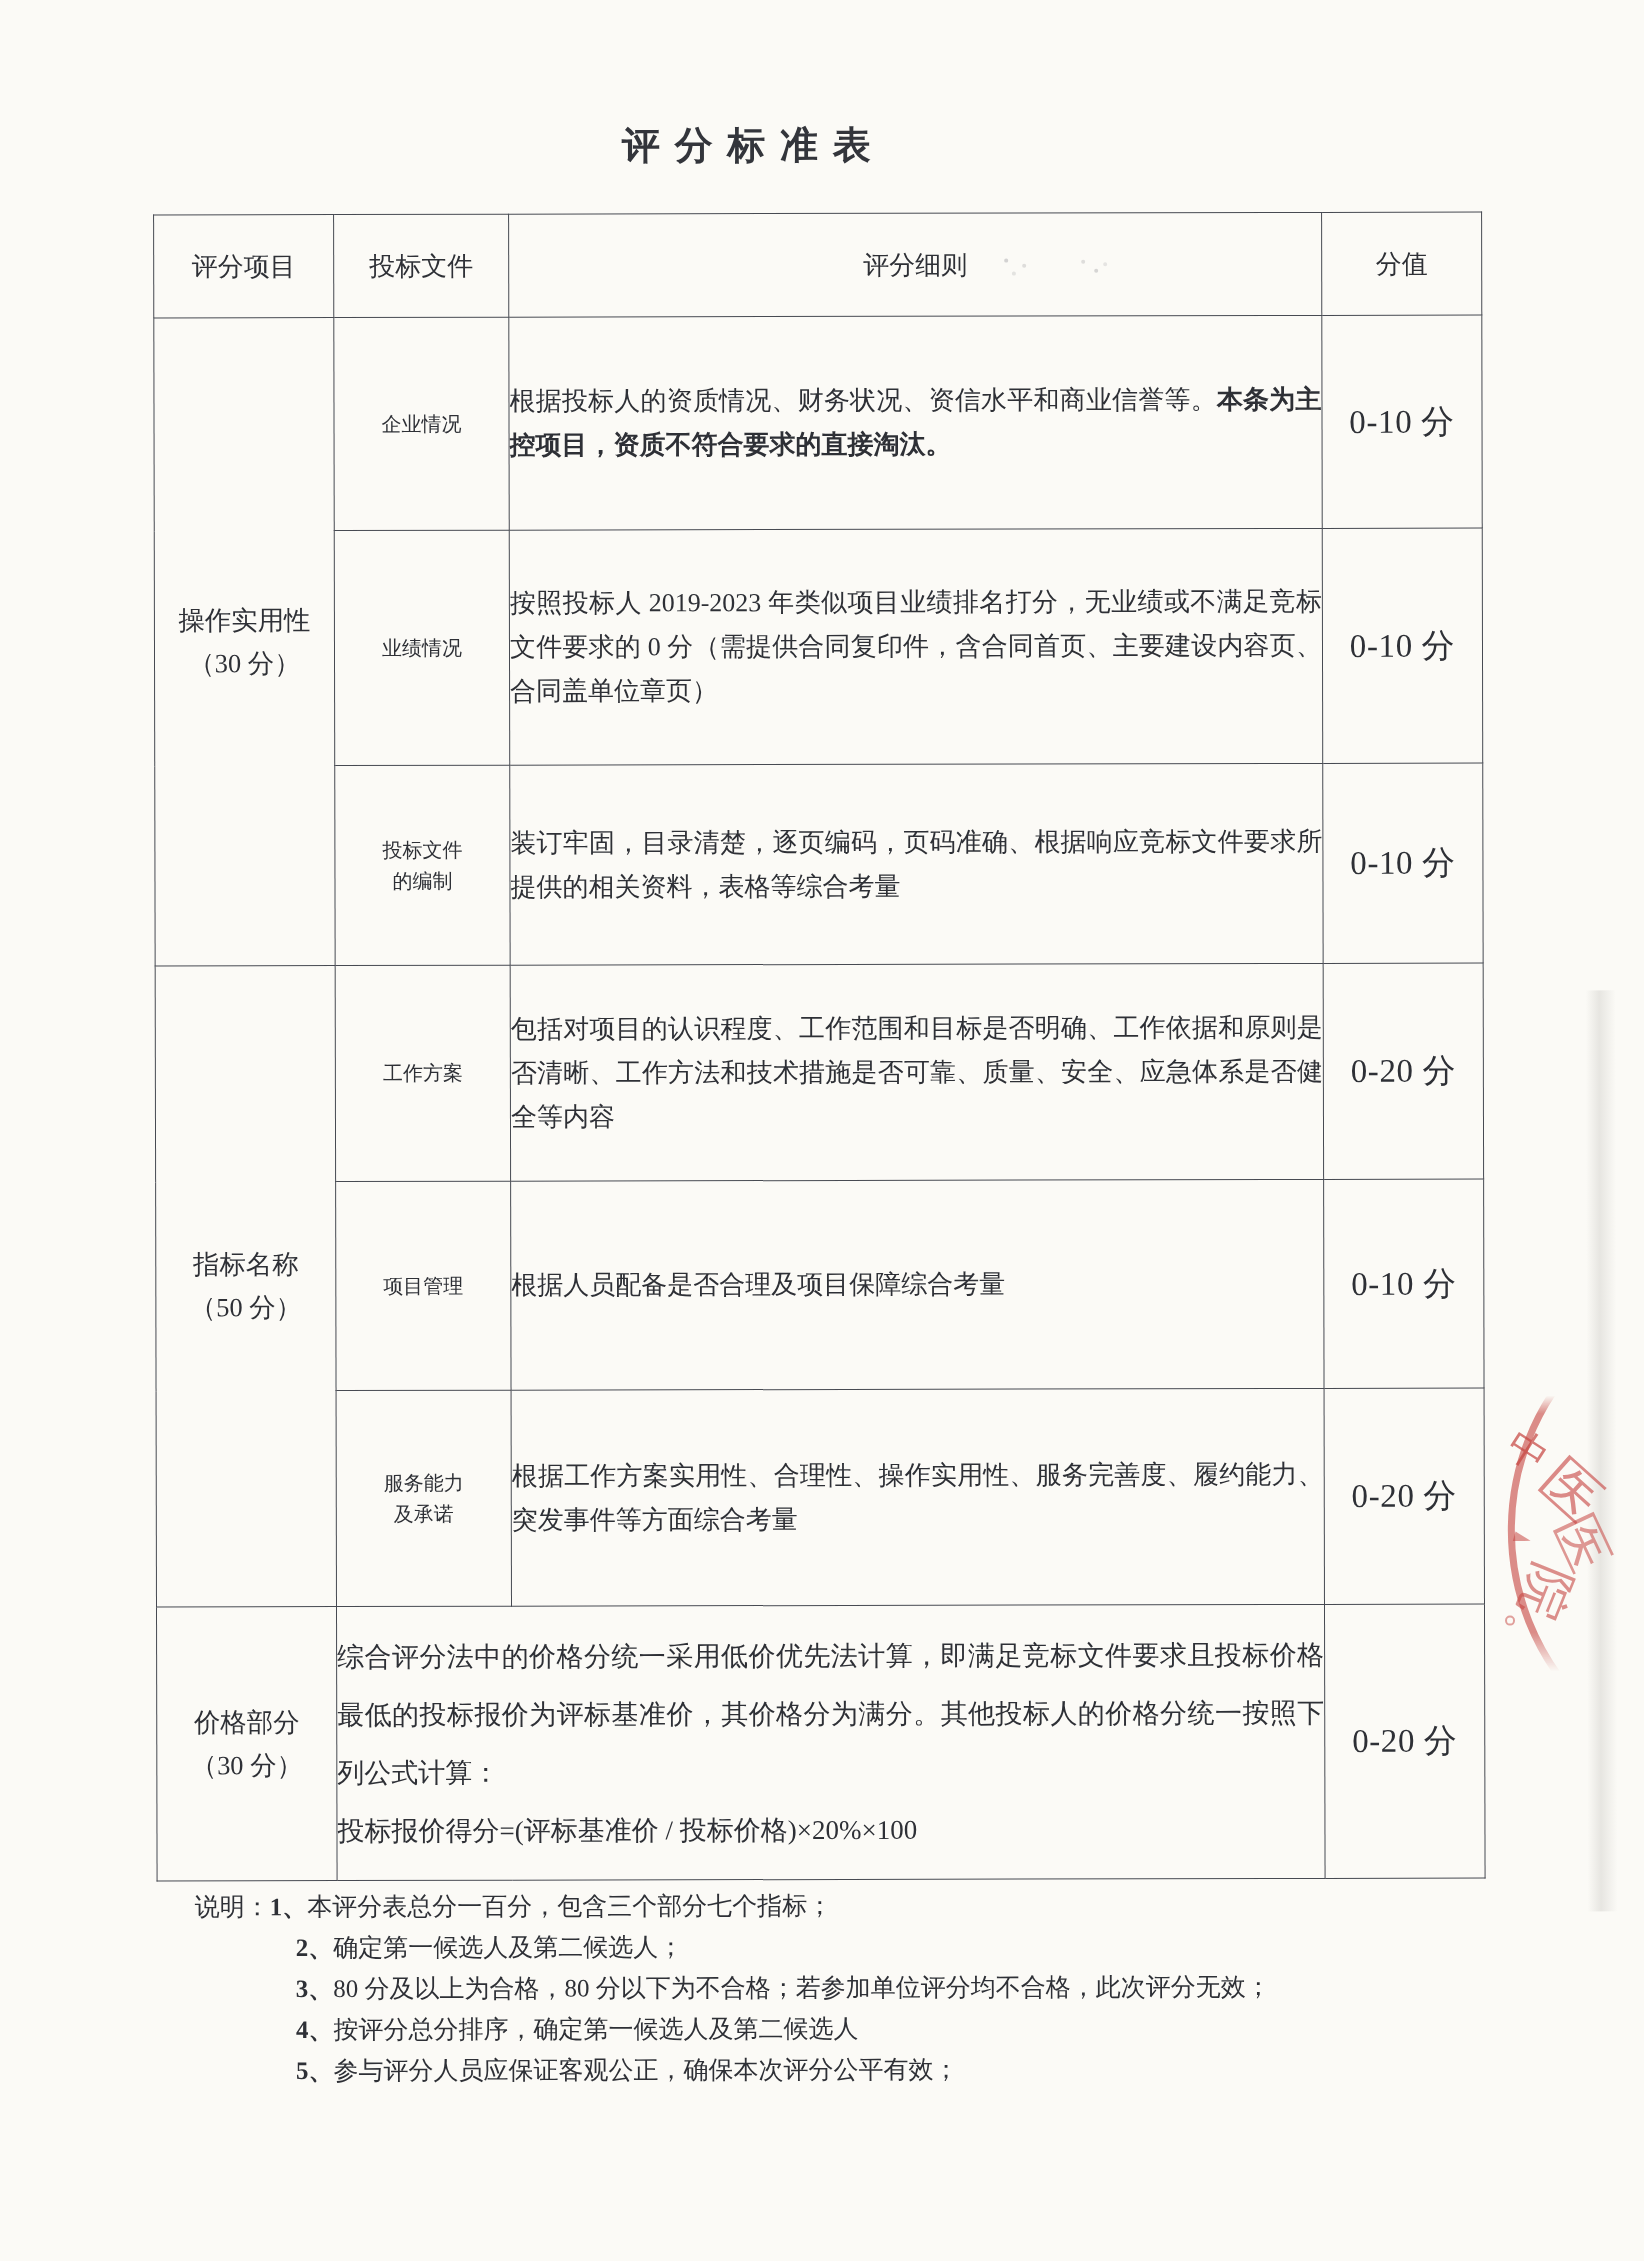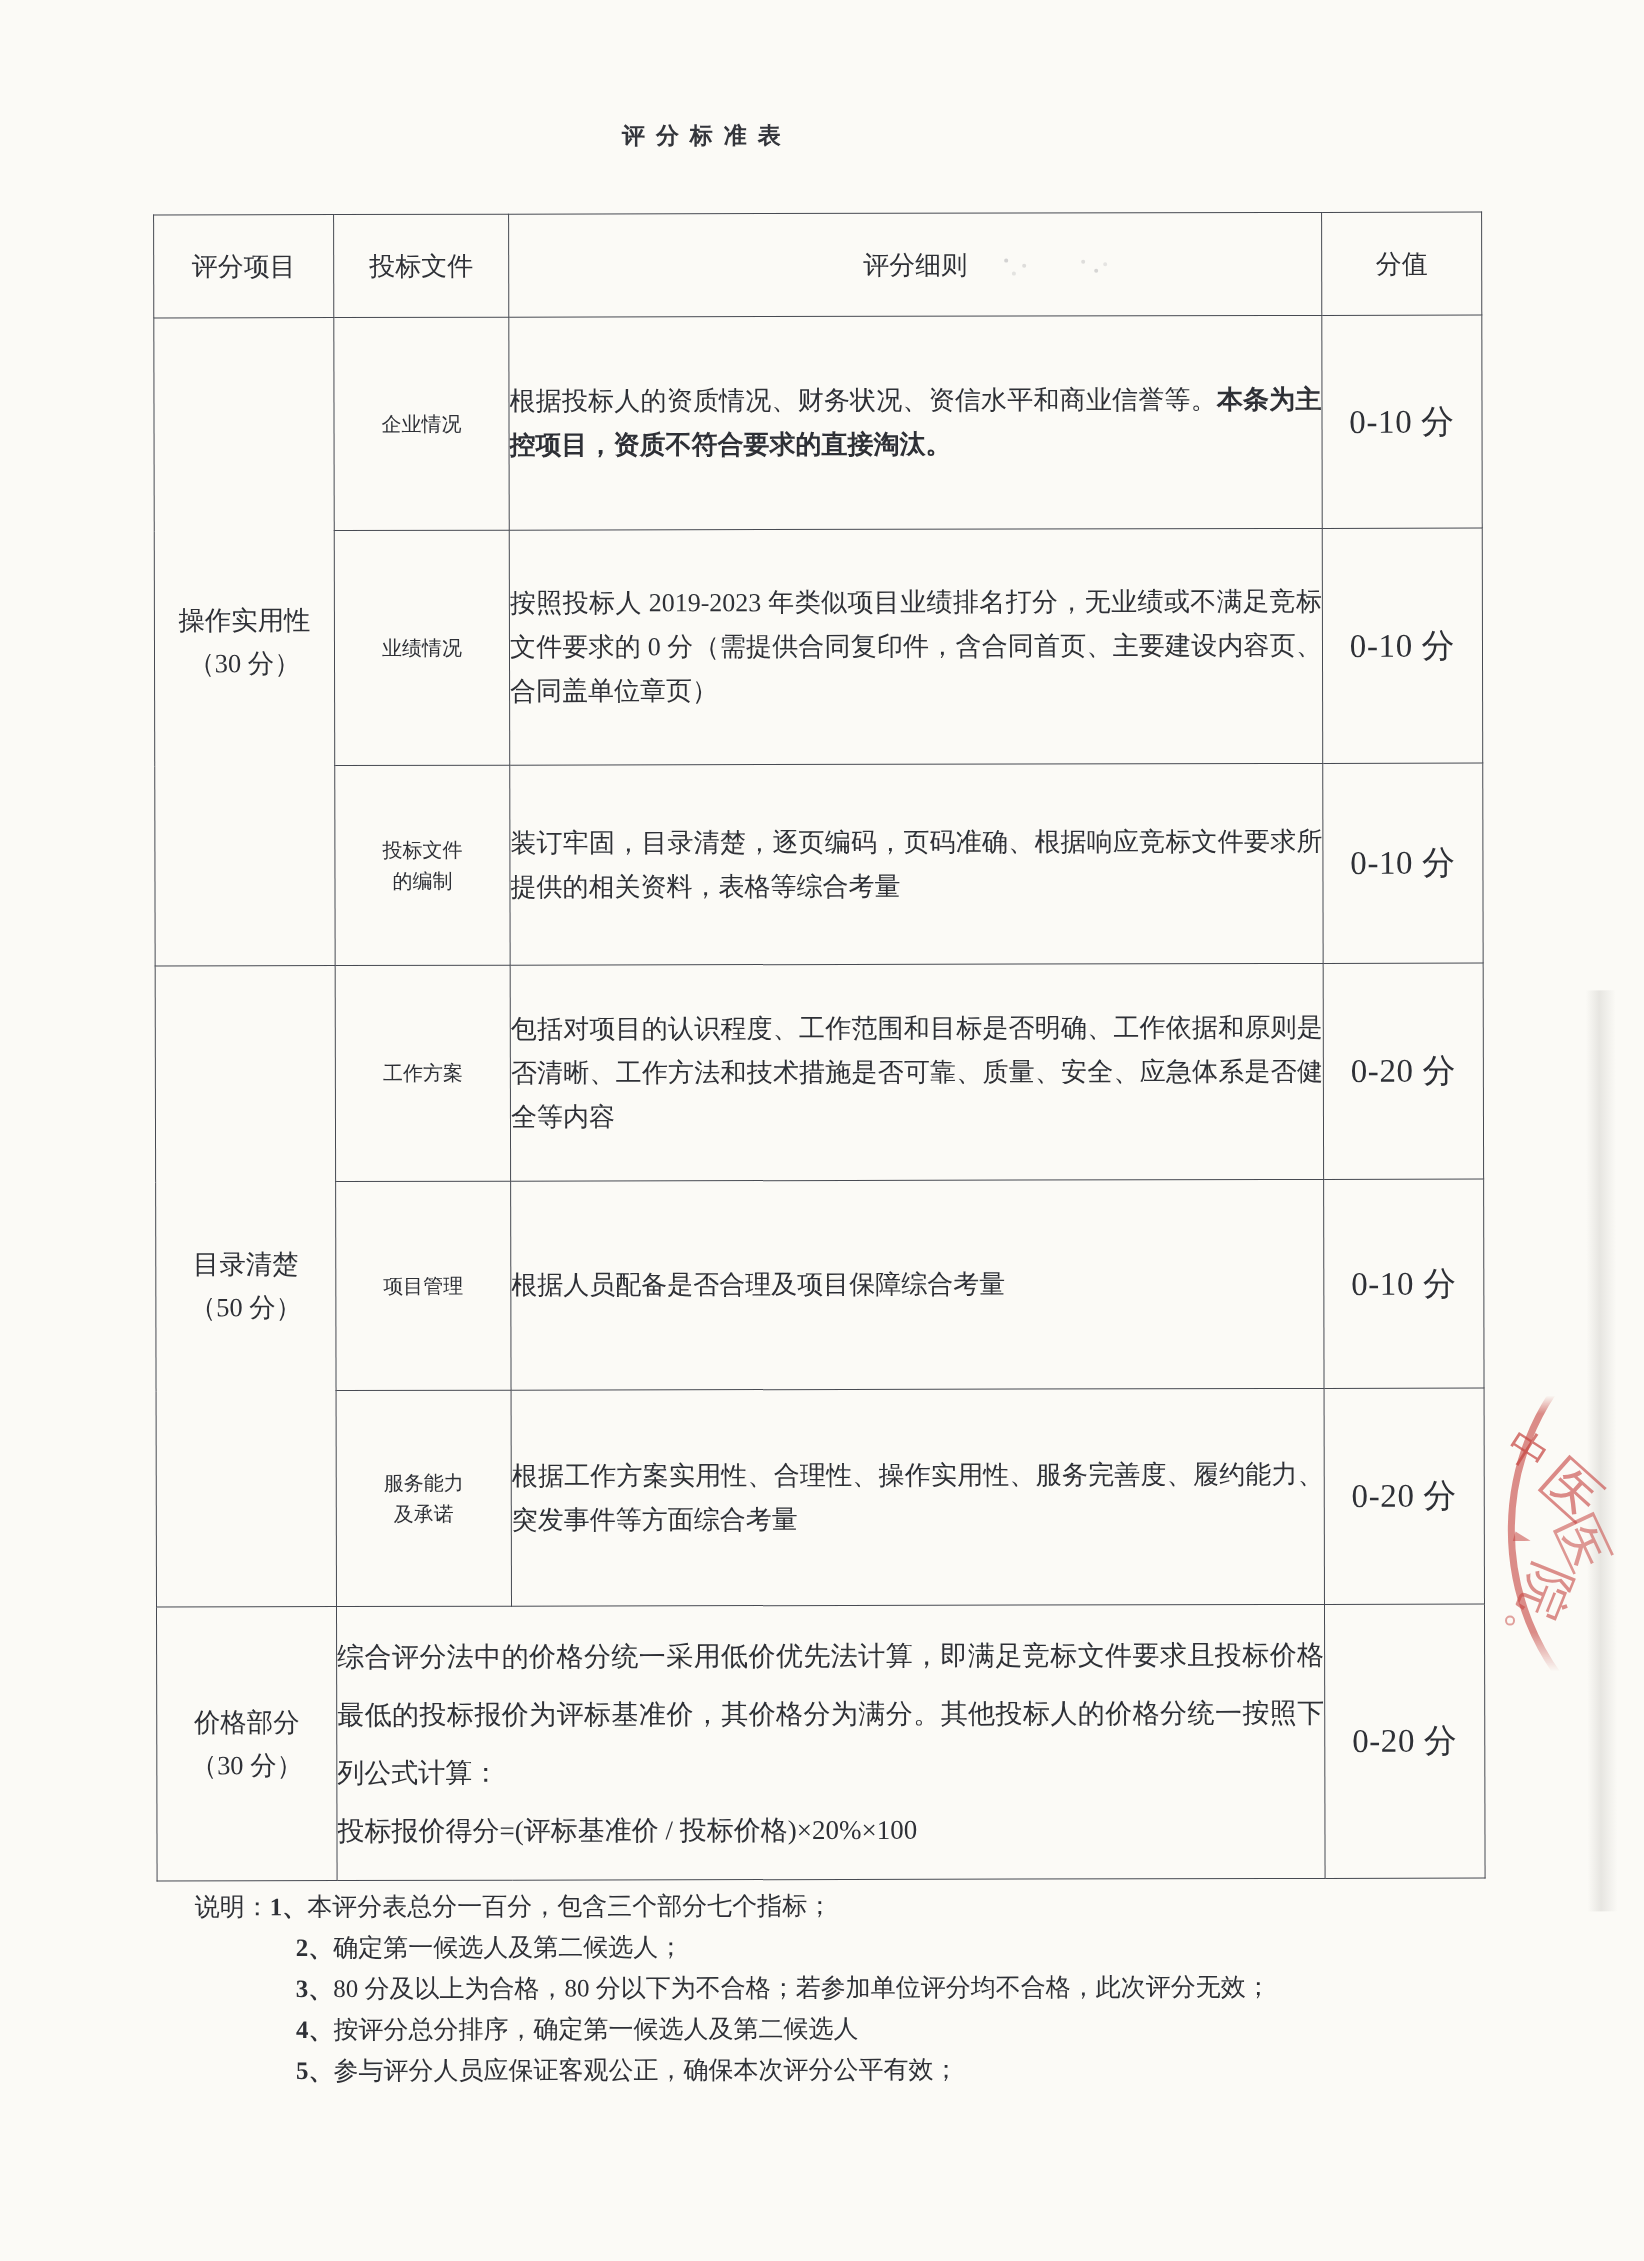--- a/index.html
+++ b/index.html
@@ -8,21 +8,21 @@
     width:1644px;height:2261px;
     background:#fbfaf6;
     overflow:hidden;
     font-family:"Liberation Serif","DejaVu Serif",serif;
     color:#2e3036;
   }
   .sheet{position:absolute;inset:0;transform:rotate(-0.12deg);transform-origin:50% 50%;}
 
   .doc-title{
     position:absolute;left:624px;top:120px;
-    font-size:23px;font-weight:600;color:#33353b;
+    font-size:38px;font-weight:600;color:#33353b;
     letter-spacing:2.6px;white-space:nowrap;
   }
 
   table.score-table{
     position:absolute;left:155px;top:213px;
     width:1328px;border-collapse:collapse;table-layout:fixed;
   }
   .score-table td,.score-table th{
     border:1.3px solid #474a52;
     padding:0;vertical-align:middle;
@@ -137,21 +137,21 @@
         <td class="ind-cell">
           <span>投标文件</span><br>
           <span>的编制</span>
         </td>
         <td class="detail-cell">装订牢固，目录清楚，逐页编码，页码准确、根据响应竞标文件要求所提供的相关资料，表格等综合考量</td>
         <td class="score-cell">0-10 分</td>
       </tr>
 
       <tr class="h335">
         <td class="section-cell" rowspan="3">
-          <span>目录清楚</span><br>
+          <span>指标名称</span><br>
           <span>（50 分）</span>
         </td>
         <td class="ind-cell">工作方案</td>
         <td class="detail-cell">包括对项目的认识程度、工作范围和目标是否明确、工作依据和原则是否清晰、工作方法和技术措施是否可靠、质量、安全、应急体系是否健全等内容</td>
         <td class="score-cell">0-20 分</td>
       </tr>
 
       <tr class="h325">
         <td class="ind-cell">项目管理</td>
         <td class="detail-cell">根据人员配备是否合理及项目保障综合考量</td>

